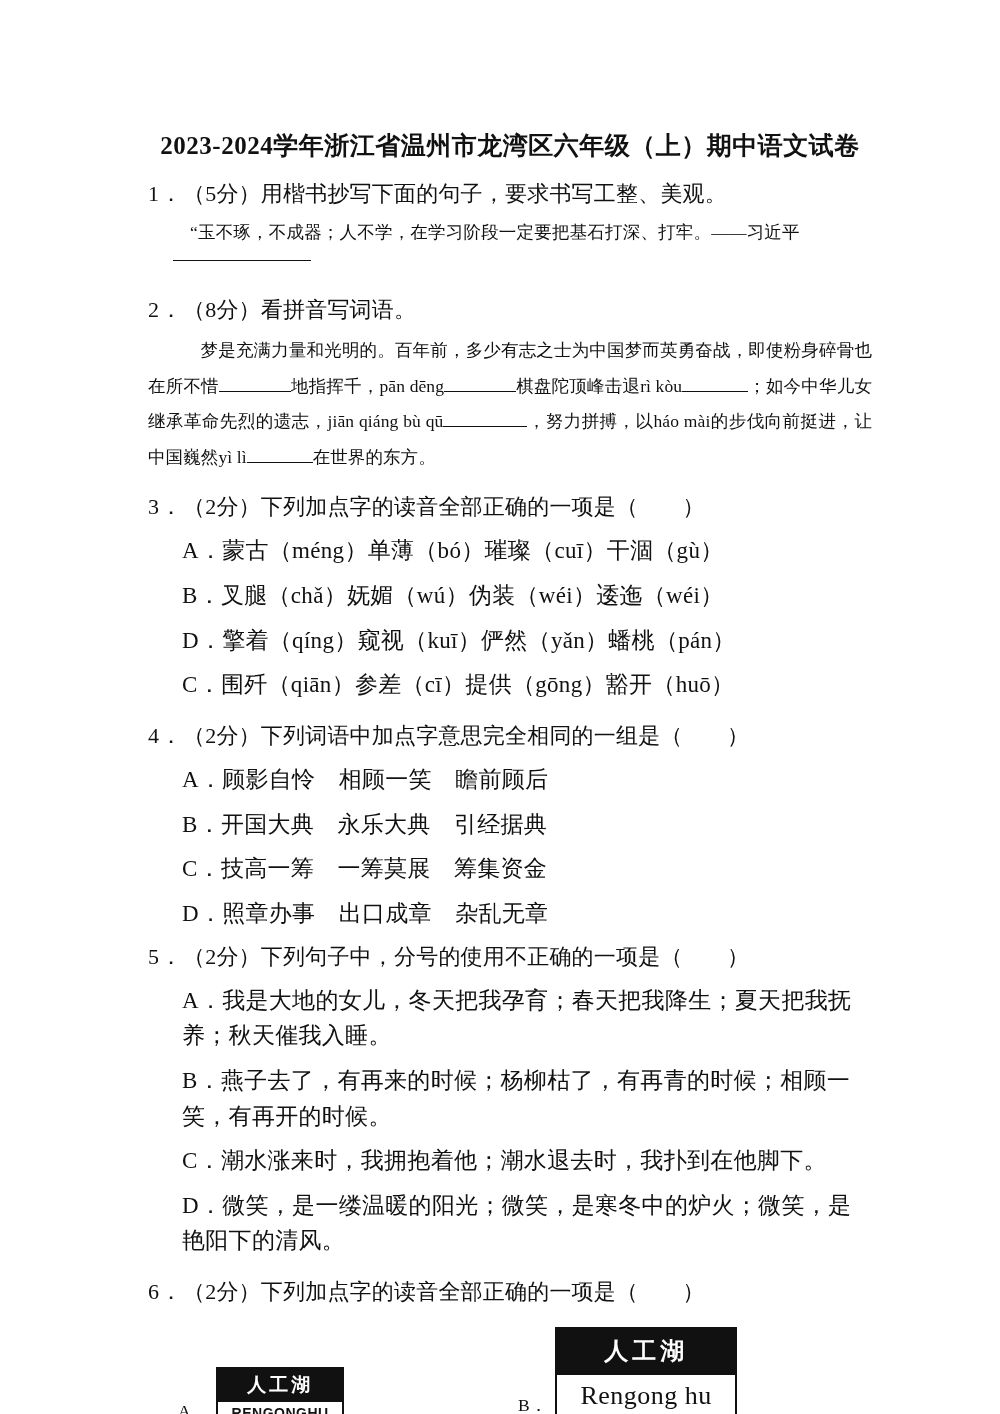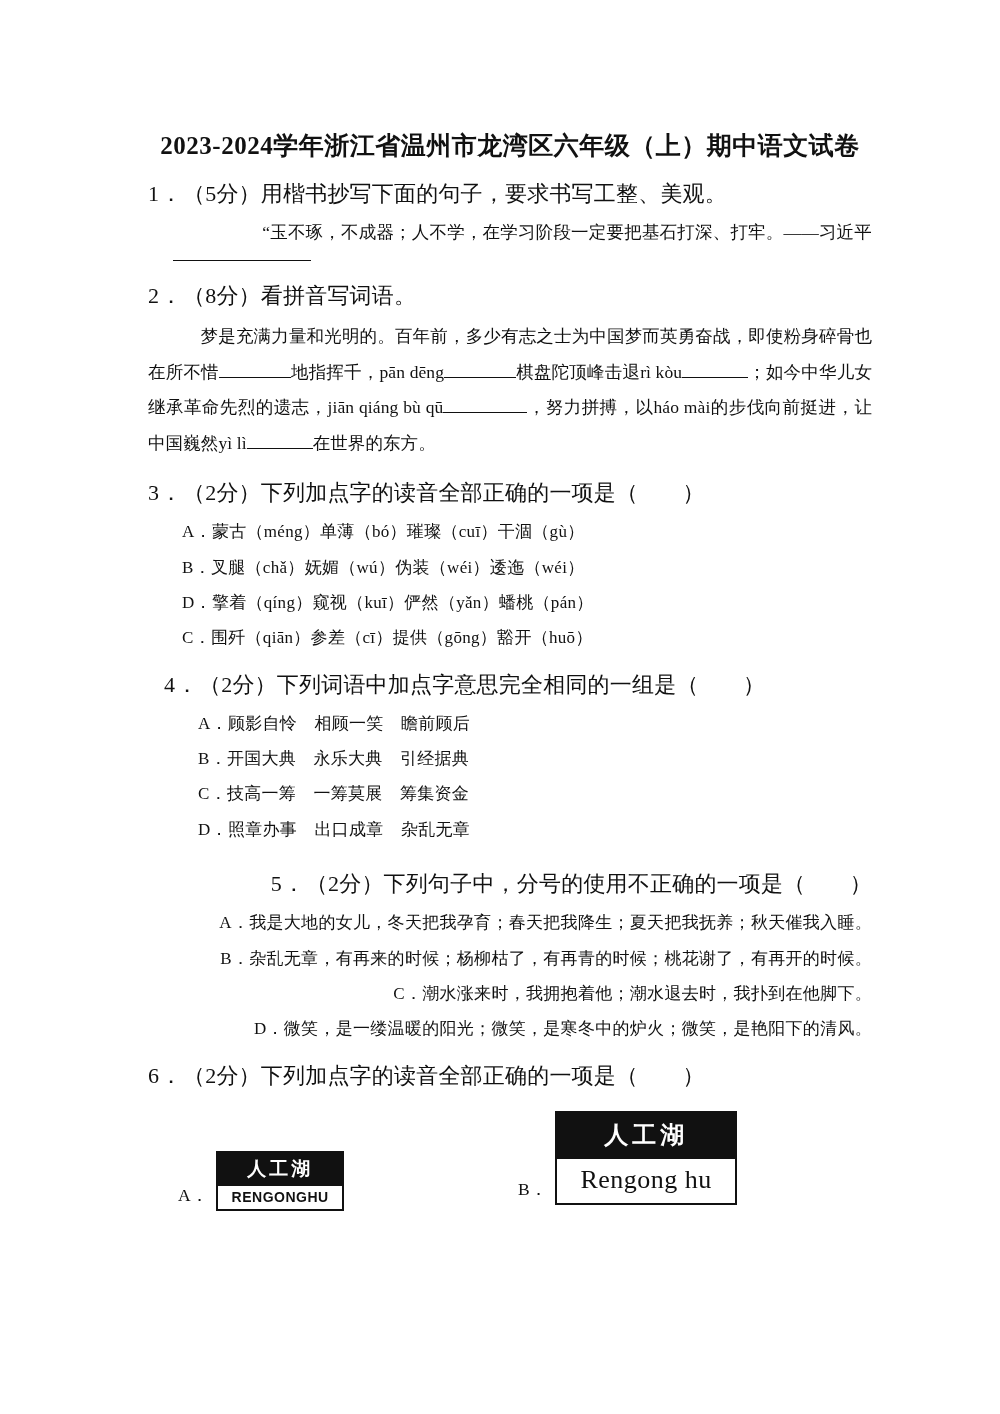--- a/index.html
+++ b/index.html
@@ -54,21 +54,21 @@
     line-height: 2.05;
     margin: 6px 0 0 0;
     text-align: justify;
     letter-spacing: 0.1px;
   }
   .passage .first {
     display: block;
     text-indent: 3em;
   }
   .opt {
-    font-size: 17px;
+    font-size: 23px;
     line-height: 1.55;
     margin: 9px 0 0 34px;
     letter-spacing: 0.3px;
   }
   .blank-line {
     display: inline-block;
     border-bottom: 1.2px solid #111;
     height: 1px;
     vertical-align: baseline;
   }
@@ -76,21 +76,20 @@
     margin: 14px 0 0 25px;
     width: 138px;
     border-bottom: 1.3px solid #111;
     height: 2px;
   }
   .quote-line {
     font-size: 17.5px;
     margin: 9px 0 0 0;
     text-indent: 2.4em;
     letter-spacing: 0.2px;
-    text-align: right;
   }
   .signs {
     position: relative;
     height: 160px;
     margin-top: 12px;
   }
   .sign-wrap {
     position: absolute;
     display: flex;
     align-items: flex-end;
@@ -160,55 +159,55 @@
     <h1 class="doc-title">2023-2024学年浙江省温州市龙湾区六年级（上）期中语文试卷</h1>
 
     <div class="q">
       <p class="q-stem">
         <span class="q-num">1．</span><span>（5分）</span><span>用楷书抄写下面的句子，要求书写工整、美观。</span>
       </p>
       <p class="quote-line">“玉不琢，不成器；人不学，在学习阶段一定要把基石打深、打牢。——习近平</p>
       <div class="write-line"></div>
     </div>
 
-    <div class="q" style="margin-top:18px;">
+    <div class="q" style="margin-top:32px;">
       <p class="q-stem">
         <span class="q-num">2．</span><span>（8分）</span><span>看拼音写词语。</span>
       </p>
       <p class="passage">
         <span class="first" style="display:inline;text-indent:0;"></span><span style="display:inline-block;width:3em;"></span><span>梦是充满力量和光明的。百年前，多少有志之士为中国梦而英勇奋战，即使粉身碎骨也在所不惜</span><span class="blank-line" style="width:72px;"></span><span>地指挥千，</span><span class="pinyin">pān dēng</span><span class="blank-line" style="width:72px;"></span><span>棋盘陀顶峰击退</span><span class="pinyin">rì kòu</span><span class="blank-line" style="width:66px;"></span><span>；如今中华儿女继承革命先烈的遗志，</span><span class="pinyin">jiān qiáng bù qū</span><span class="blank-line" style="width:84px;"></span><span>，努力拼搏，以</span><span class="pinyin">háo mài</span><span>的步伐向前挺进，让中国巍然</span><span class="pinyin">yì lì</span><span class="blank-line" style="width:66px;"></span><span>在世界的东方。</span>
       </p>
     </div>
 
     <div class="q" style="margin-top:14px;">
       <p class="q-stem">
         <span class="q-num">3．</span><span>（2分）</span><span>下列加点字的读音全部正确的一项是（　　）</span>
       </p>
       <p class="opt">A．蒙古（méng）单薄（bó）璀璨（cuī）干涸（gù）</p>
       <p class="opt">B．叉腿（chǎ）妩媚（wú）伪装（wéi）逶迤（wéi）</p>
       <p class="opt">D．擎着（qíng）窥视（kuī）俨然（yǎn）蟠桃（pán）</p>
       <p class="opt">C．围歼（qiān）参差（cī）提供（gōng）豁开（huō）</p>
     </div>
 
-    <div class="q" style="margin-top:16px;margin-left:16px;">
+    <div class="q" style="margin-top:16px;">
       <p class="q-stem">
         <span class="q-num">4．</span><span>（2分）</span><span>下列词语中加点字意思完全相同的一组是（　　）</span>
       </p>
       <p class="opt">A．顾影自怜　相顾一笑　瞻前顾后</p>
       <p class="opt">B．开国大典　永乐大典　引经据典</p>
       <p class="opt">C．技高一筹　一筹莫展　筹集资金</p>
       <p class="opt">D．照章办事　出口成章　杂乱无章</p>
     </div>
 
-    <div class="q" style="margin-top:24px;text-align:right;">
+    <div class="q" style="margin-top:8px;">
       <p class="q-stem">
         <span class="q-num">5．</span><span>（2分）</span><span>下列句子中，分号的使用不正确的一项是（　　）</span>
       </p>
       <p class="opt">A．我是大地的女儿，冬天把我孕育；春天把我降生；夏天把我抚养；秋天催我入睡。</p>
-      <p class="opt">B．杂乱无章，有再来的时候；杨柳枯了，有再青的时候；桃花谢了，有再开的时候。</p>
+      <p class="opt">B．燕子去了，有再来的时候；杨柳枯了，有再青的时候；相顾一笑，有再开的时候。</p>
       <p class="opt">C．潮水涨来时，我拥抱着他；潮水退去时，我扑到在他脚下。</p>
       <p class="opt">D．微笑，是一缕温暖的阳光；微笑，是寒冬中的炉火；微笑，是艳阳下的清风。</p>
     </div>
 
     <div class="q" style="margin-top:16px;">
       <p class="q-stem">
         <span class="q-num">6．</span><span>（2分）</span><span>下列加点字的读音全部正确的一项是（　　）</span>
       </p>
       <div class="signs">
         <div class="sign-wrap sign-a-wrap">

